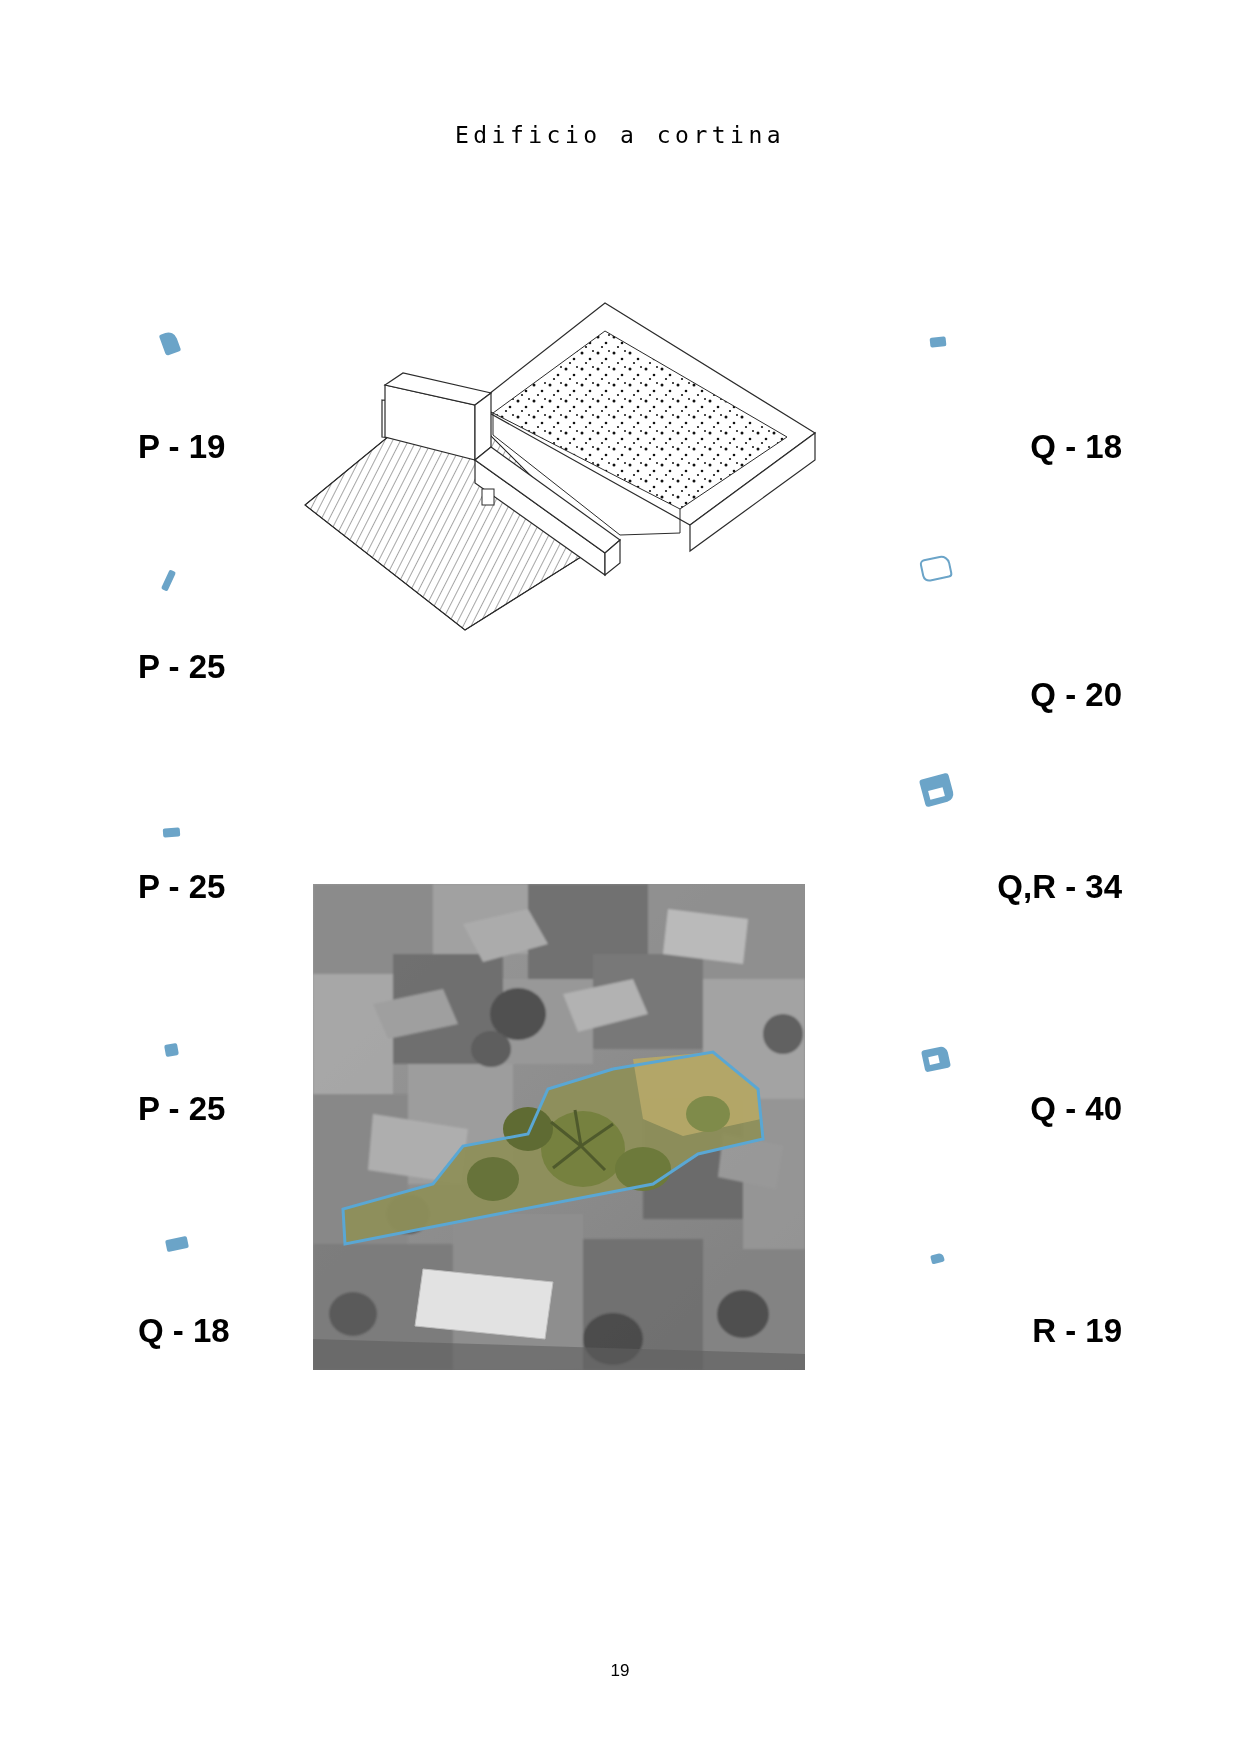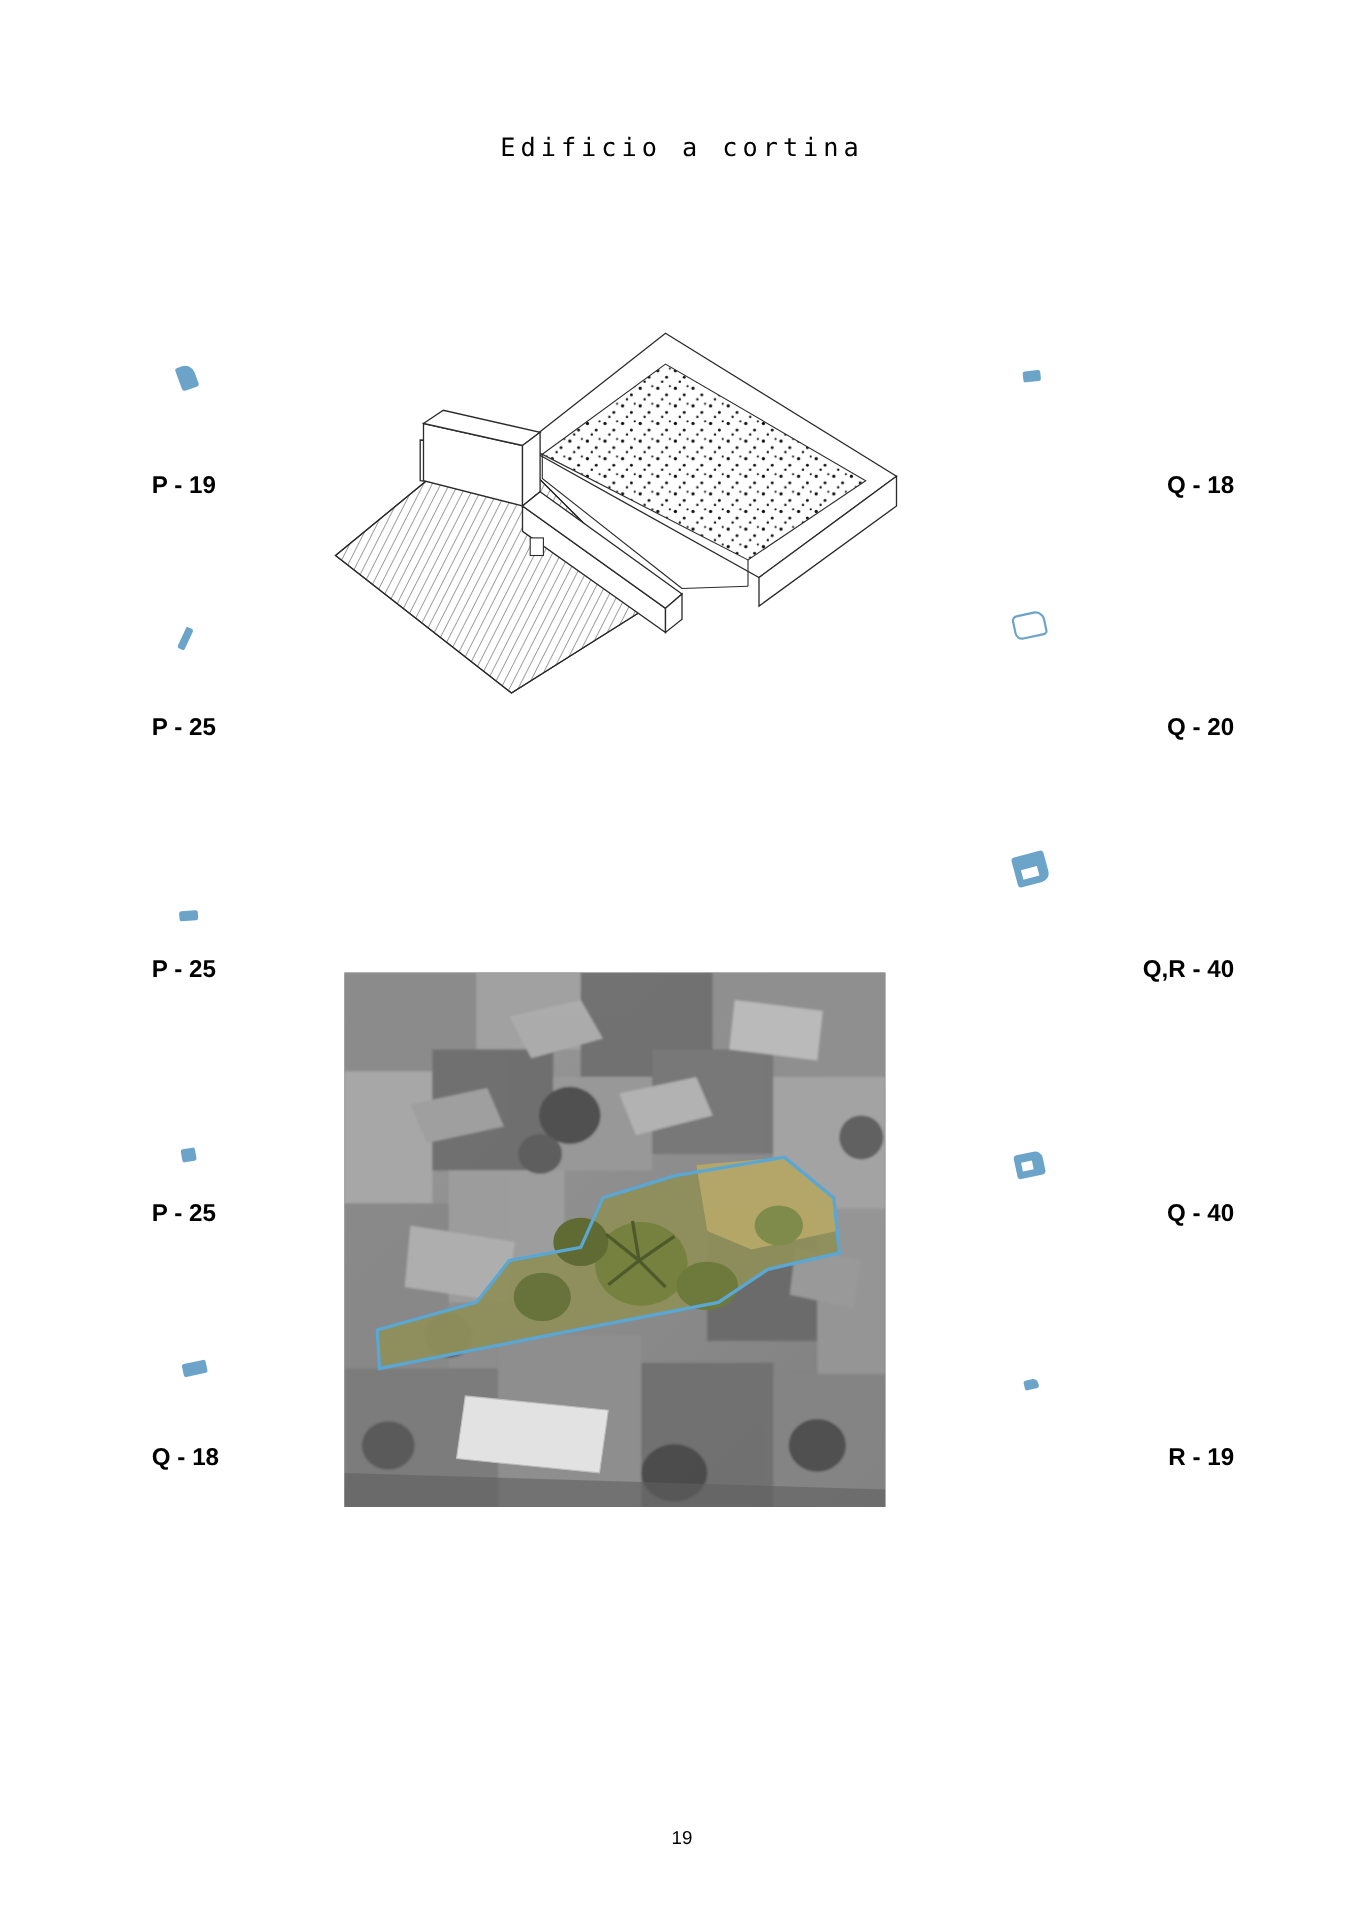--- a/index.html
+++ b/index.html
@@ -31,21 +31,21 @@
     font-size: 23px;
     letter-spacing: 4.5px;
     color: #000000;
     font-weight: 400;
   }
   
   .label {
     position: absolute;
     font-family: "Liberation Sans", sans-serif;
     font-weight: bold;
-    font-size: 22px;
+    font-size: 33px;
     color: #000000;
     white-space: nowrap;
   }
   .label.left  { left: 138px; }
   .label.right { right: 118px; text-align: right; }
 
   
   .marker {
     position: absolute;
     background: #6ba4c8;
@@ -96,22 +96,22 @@
 
   <div class="doc-title">Edificio a cortina</div>
 
   <div class="label left" style="top:428px">P - 19</div>
   <div class="label left" style="top:648px">P - 25</div>
   <div class="label left" style="top:868px">P - 25</div>
   <div class="label left" style="top:1090px">P - 25</div>
   <div class="label left" style="top:1312px">Q - 18</div>
 
   <div class="label right" style="top:428px">Q - 18</div>
-  <div class="label right" style="top:648px">Q - 20</div>
-  <div class="label right" style="top:868px">Q,R - 40</div>
+  <div class="label right" style="top:676px">Q - 20</div>
+  <div class="label right" style="top:868px">Q,R - 34</div>
   <div class="label right" style="top:1090px">Q - 40</div>
   <div class="label right" style="top:1312px">R - 19</div>
 
   <div class="marker" style="left:162px;top:332px;width:16px;height:22px;transform:rotate(-20deg);border-radius:2px 9px 2px 3px;"></div>
   <div class="marker" style="left:165px;top:570px;width:7px;height:21px;transform:rotate(25deg);border-radius:2px;"></div>
   <div class="marker" style="left:163px;top:828px;width:17px;height:9px;transform:rotate(-4deg);border-radius:2px;"></div>
   <div class="marker" style="left:165px;top:1044px;width:13px;height:12px;transform:rotate(-10deg);border-radius:2px;"></div>
   <div class="marker" style="left:166px;top:1238px;width:22px;height:12px;transform:rotate(-12deg);border-radius:2px;"></div>
 
   <div class="marker" style="left:930px;top:337px;width:16px;height:10px;transform:rotate(-6deg);border-radius:2px;"></div>

